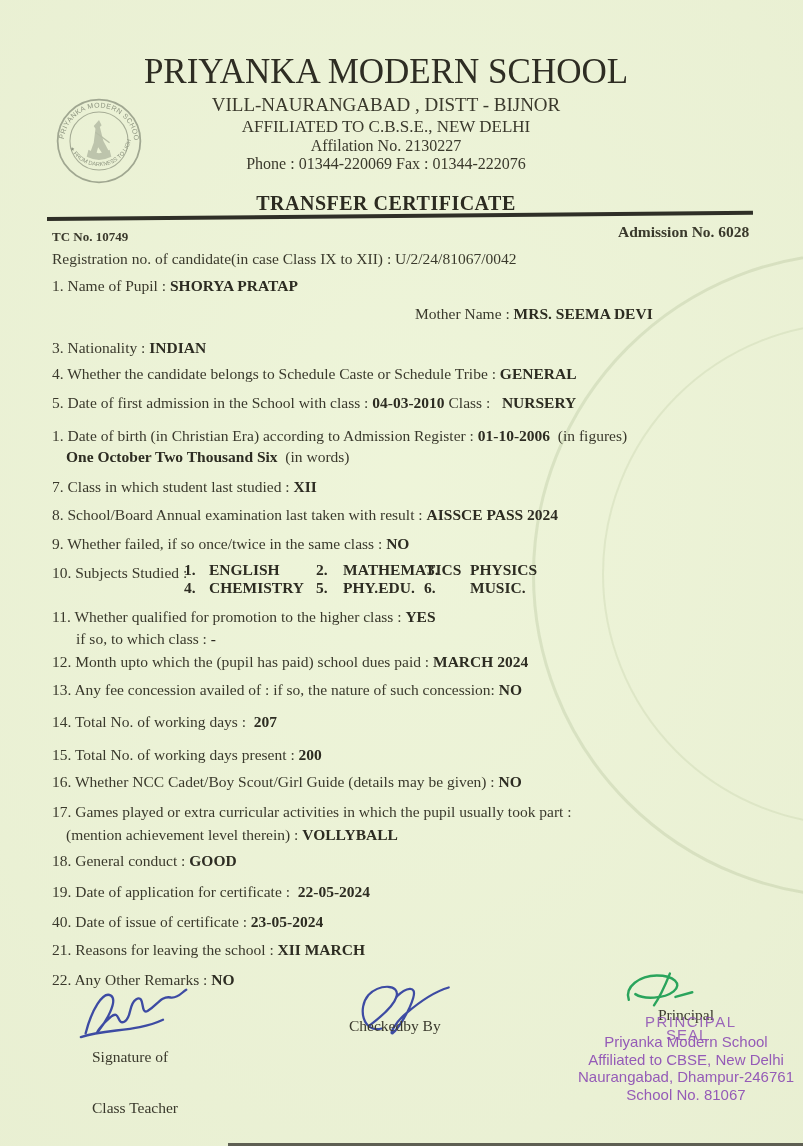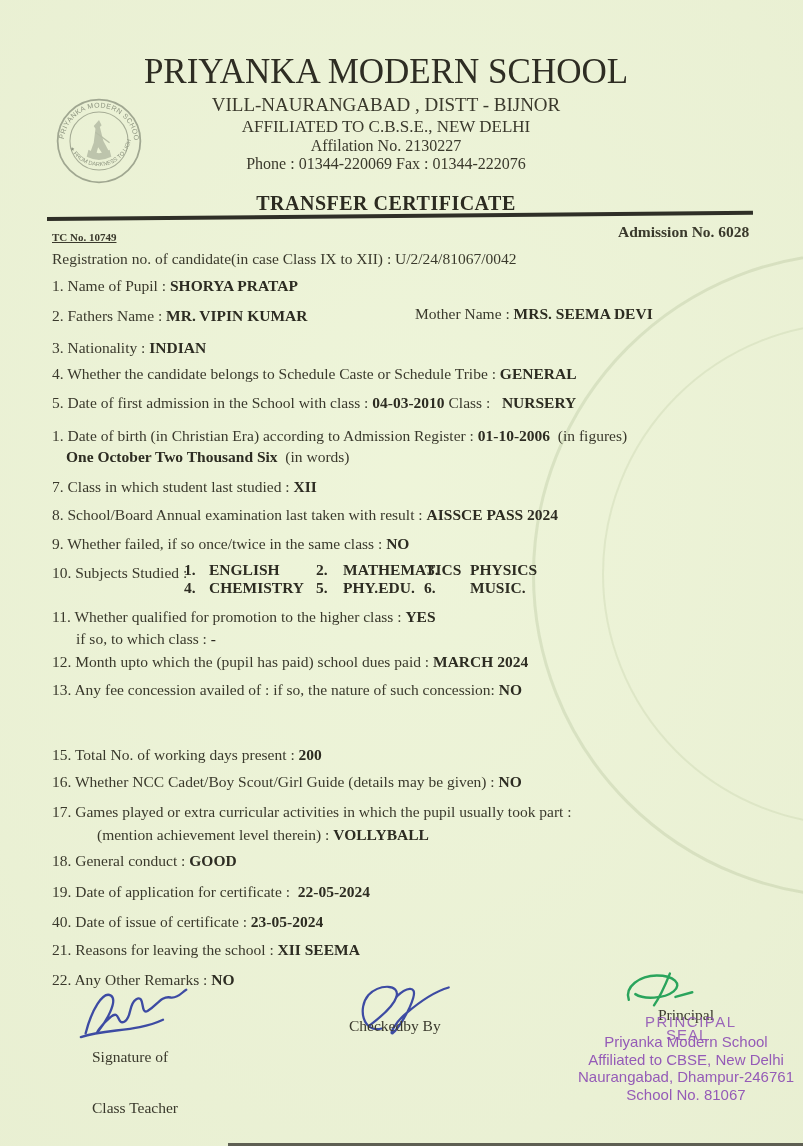--- a/index.html
+++ b/index.html
@@ -16,21 +16,21 @@
   .school-name{top:52px; font-size:35px; letter-spacing:0px; color:#2e2d23;}
   .addr{top:94px; font-size:19px;}
   .affl{top:117px; font-size:17px;}
   .afno{top:137px; font-size:16px;}
   .phone{top:155px; font-size:16px;}
   .email{top:174px; font-size:16px;}
   .doctitle{top:192px; font-size:20px; font-weight:bold; color:#2c2b21; letter-spacing:0.5px;}
   .rule{left:47px; top:217px; width:706px; height:4px; background:#2f2f27; transform:rotate(-0.5deg); transform-origin:left center;}
   .line{left:52px; font-size:15.5px; white-space:pre; line-height:18px;}
   .b{font-weight:bold; color:#2d2c22;}
-  .tcno{top:228px; font-weight:bold; font-size:11px;text-decoration:underline;}
+  .tcno{top:228px; font-weight:bold; font-size:13px;}
   .admno{left:618px; top:223px; font-weight:bold; font-size:15.5px;text-align:right;}
   .stamp-sans{font-family:"Liberation Sans", sans-serif;}
   .wm1{left:532px; top:252px; width:640px; height:640px; border:3px solid rgba(140,162,108,0.20); border-radius:50%;}
   .wm2{left:602px; top:322px; width:500px; height:500px; border:2px solid rgba(140,162,108,0.14); border-radius:50%;}
   .scan-bar{left:228px; bottom:0; width:575px; height:3px; background:#45453c; opacity:0.85;}
   .sig-label{font-size:15.5px; line-height:17px; white-space:pre;}
   .purple{color:#8e4fb5;}
   .principal-stamp-block{left:560px; top:1033px; width:252px; text-align:center; font-size:15px; line-height:17.5px; opacity:0.92;}
 </style>
 </head>
@@ -69,21 +69,20 @@
   </svg>
 
   <div class="abs rule"></div>
 
   <div class="abs line tcno" style="top:228px;">TC No. 10749</div>
   <div class="abs admno">Admission No. 6028</div>
   <div class="abs line" style="top:250px;">Registration no. of candidate(in case Class IX to XII) : U/2/24/81067/0042</div>
 
   <div class="abs line" style="top:277px;"><span>1. Name of Pupil : </span><span class="b">SHORYA PRATAP</span></div>
 
-  <div class="abs line" style="top:307px;"><span>2. Fathers Name : </span><span class="b">MR. VIPIN KUMAR</span></div>
   <div class="abs line" style="top:305px; left:415px;"><span>Mother Name : </span><span class="b">MRS. SEEMA DEVI</span></div>
 
   <div class="abs line" style="top:339px;"><span>3. Nationality : </span><span class="b">INDIAN</span></div>
 
   <div class="abs line" style="top:365px;"><span>4. Whether the candidate belongs to Schedule Caste or Schedule Tribe : </span><span class="b">GENERAL</span></div>
 
   <div class="abs line" style="top:394px;"><span>5. Date of first admission in the School with class : </span><span class="b">04-03-2010</span><span> Class :   </span><span class="b">NURSERY</span></div>
 
   <div class="abs line" style="top:427px;"><span>1. Date of birth (in Christian Era) according to Admission Register : </span><span class="b">01-10-2006</span><span>  (in figures)</span></div>
   <div class="abs line" style="top:448px; left:66px;"><span class="b">One October Two Thousand Six</span><span>  (in words)</span></div>
@@ -108,35 +107,36 @@
   <div class="abs line b" style="top:579px; left:424px;">6.</div>
   <div class="abs line b" style="top:579px; left:470px;">MUSIC.</div>
 
   <div class="abs line" style="top:608px;"><span>11. Whether qualified for promotion to the higher class : </span><span class="b">YES</span></div>
   <div class="abs line" style="top:630px; left:76px;"><span>if so, to which class : </span><span class="b">-</span></div>
 
   <div class="abs line" style="top:653px;"><span>12. Month upto which the (pupil has paid) school dues paid : </span><span class="b">MARCH 2024</span></div>
 
   <div class="abs line" style="top:681px;"><span>13. Any fee concession availed of : if so, the nature of such concession: </span><span class="b">NO</span></div>
 
+  <div class="abs line" style="top:713px;"><span>14. Total No. of working days :  </span><span class="b">207</span></div>
 
   <div class="abs line" style="top:746px;"><span>15. Total No. of working days present : </span><span class="b">200</span></div>
 
   <div class="abs line" style="top:773px;"><span>16. Whether NCC Cadet/Boy Scout/Girl Guide (details may be given) : </span><span class="b">NO</span></div>
 
   <div class="abs line" style="top:803px;font-family:Liberation Serif, serif;"><span>17. Games played or extra curricular activities in which the pupil usually took part :</span></div>
-  <div class="abs line" style="top:826px; left:66px;margin-left:31px;"><span>(mention achievement level therein) : </span><span class="b">VOLLYBALL</span></div>
+  <div class="abs line" style="top:826px; left:66px;"><span>(mention achievement level therein) : </span><span class="b">VOLLYBALL</span></div>
 
   <div class="abs line" style="top:852px;"><span>18. General conduct : </span><span class="b">GOOD</span></div>
 
   <div class="abs line" style="top:883px;"><span>19. Date of application for certificate :  </span><span class="b">22-05-2024</span></div>
 
   <div class="abs line" style="top:913px;"><span>40. Date of issue of certificate : </span><span class="b">23-05-2024</span></div>
 
-  <div class="abs line" style="top:941px;"><span>21. Reasons for leaving the school : </span><span class="b">XII SEEMA</span></div>
+  <div class="abs line" style="top:941px;"><span>21. Reasons for leaving the school : </span><span class="b">XII MARCH</span></div>
 
   <div class="abs line" style="top:971px;"><span>22. Any Other Remarks : </span><span class="b">NO</span></div>
 
   <svg class="abs" style="left:75px; top:983px;" width="118" height="58" viewBox="0 0 120 60">
     <g fill="none" stroke="#3d4ba3" stroke-width="2.4" stroke-linecap="round">
       <path d="M10,52 C16,28 28,8 36,13 C44,18 31,40 23,50 C19,55 26,43 36,35 C46,27 42,44 50,40 C58,36 54,22 62,17 C72,11 66,33 74,29 C84,23 88,13 98,15 C106,16 110,9 114,7"></path>
       <path d="M5,56 C32,47 62,51 90,38"></path>
     </g>
   </svg>
   <div class="abs sig-label" style="left:92px; top:1014px;">

